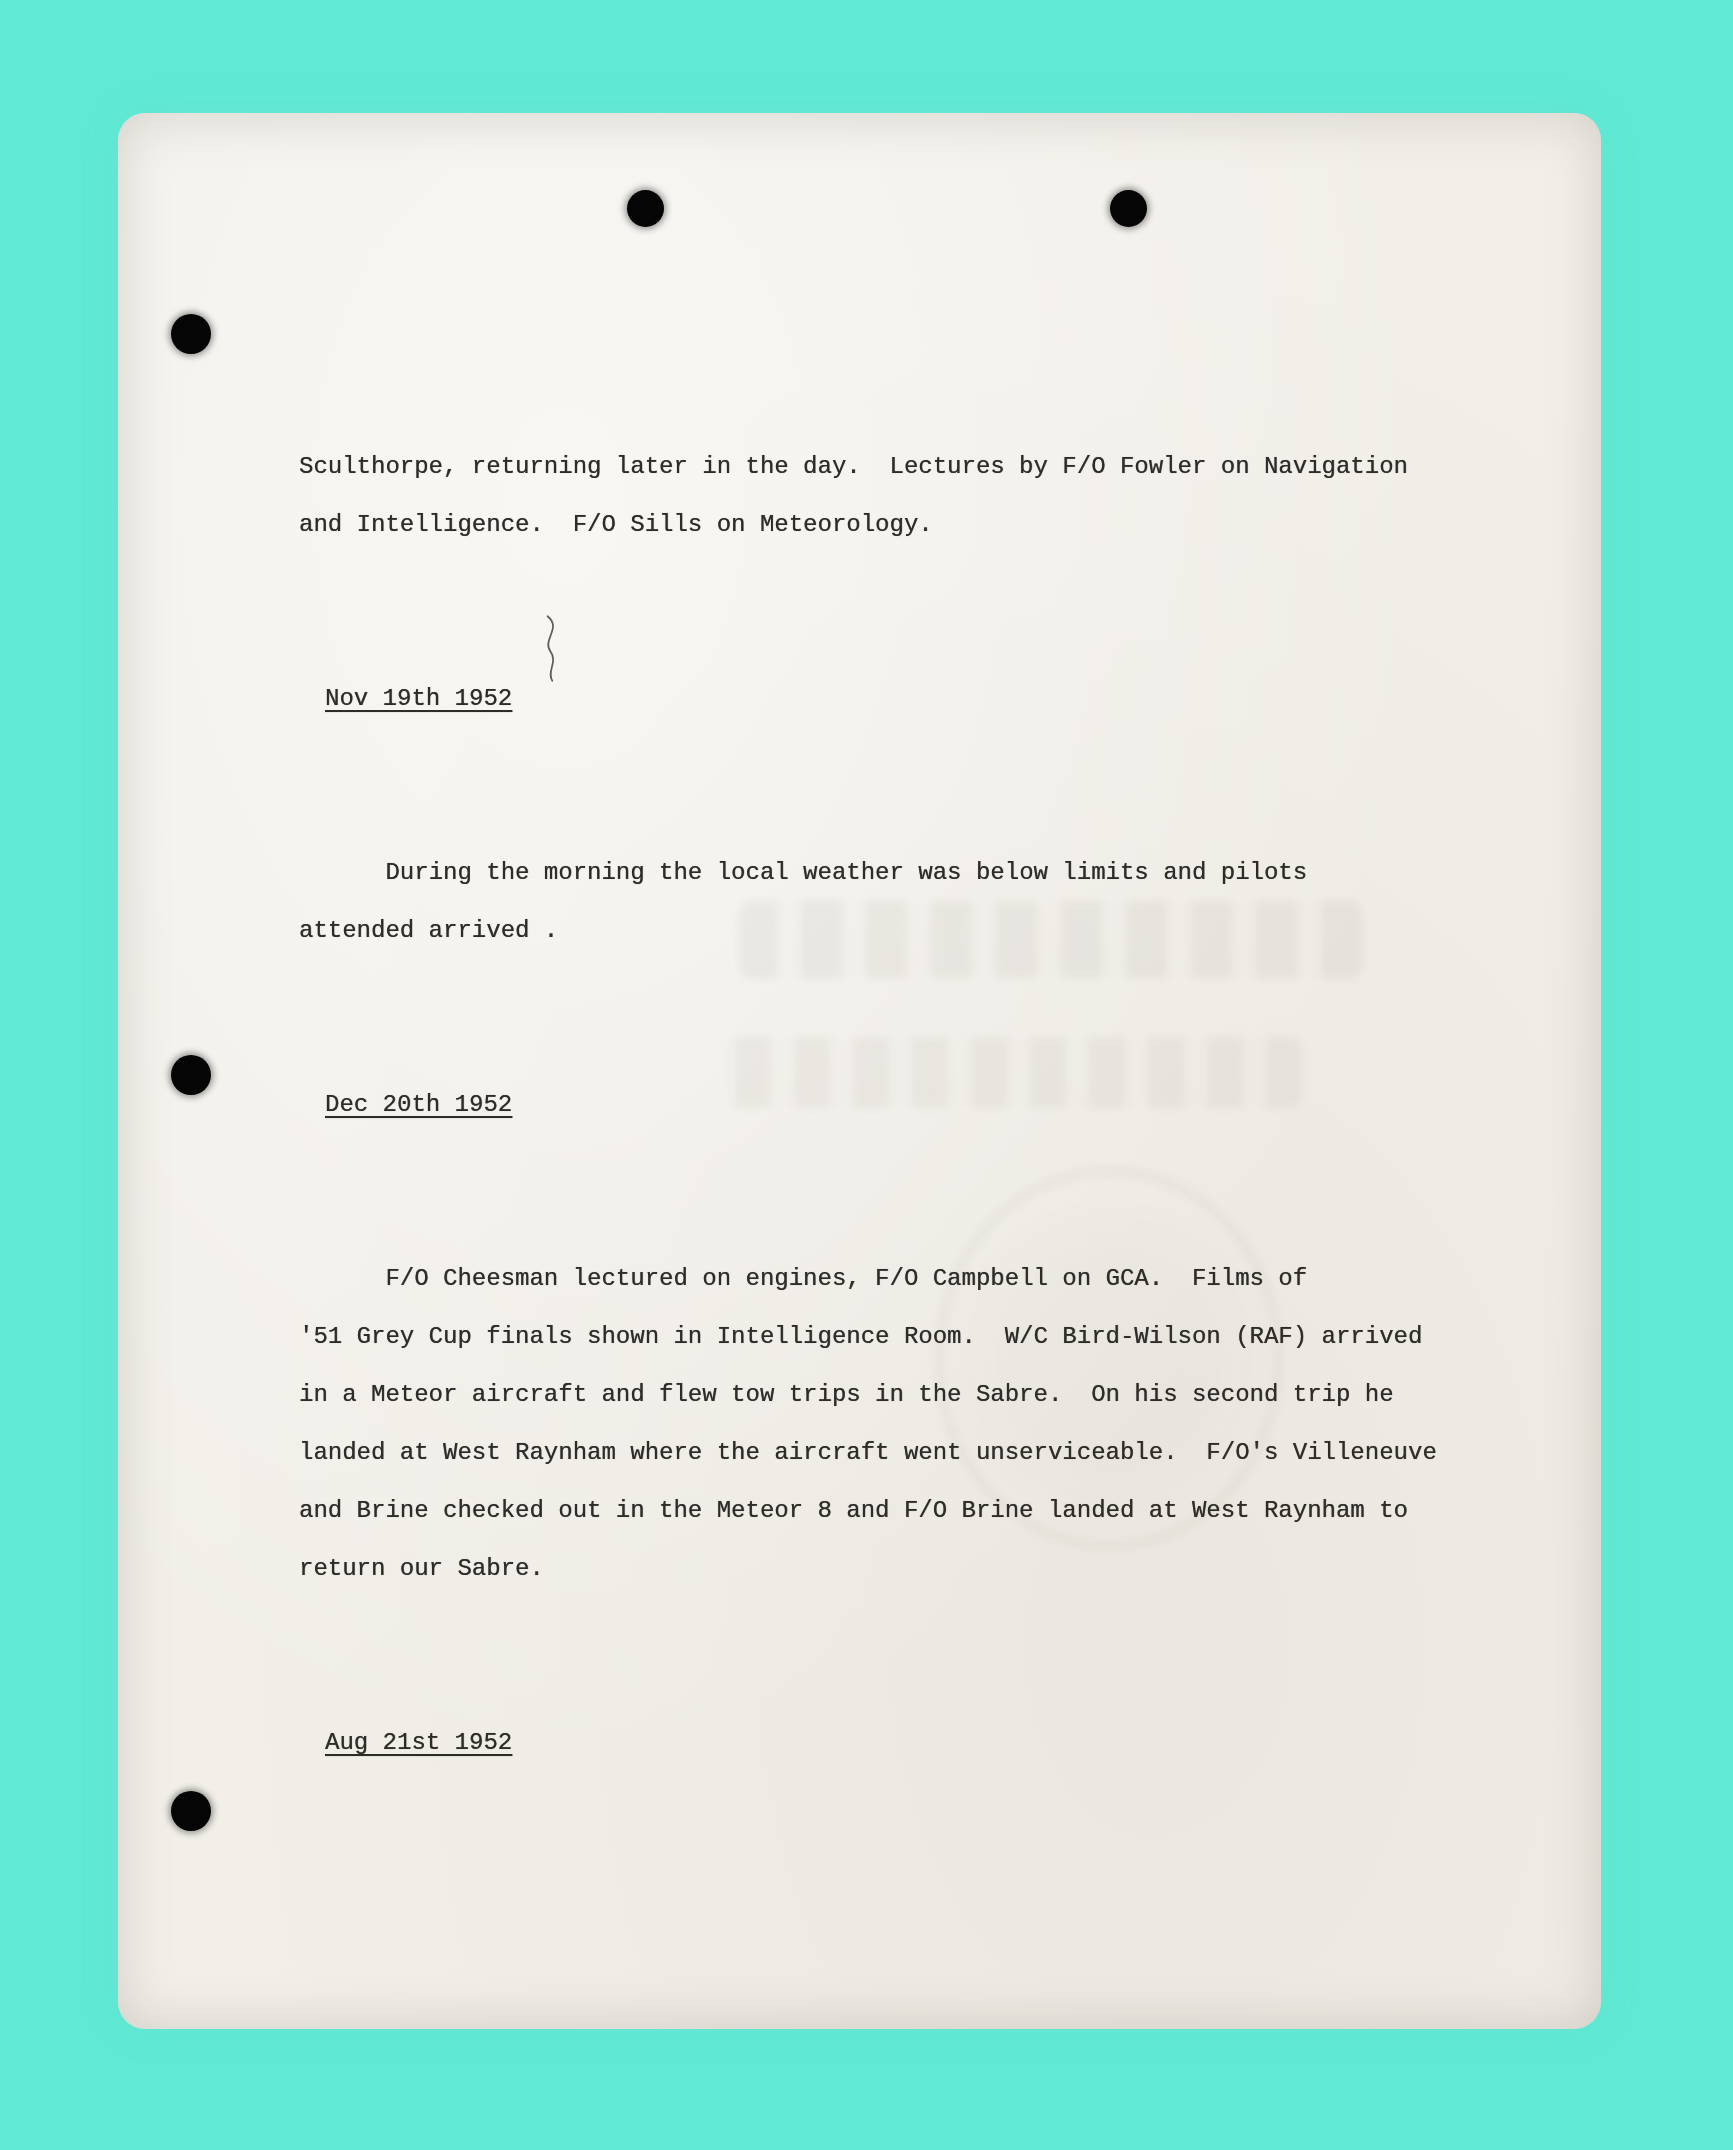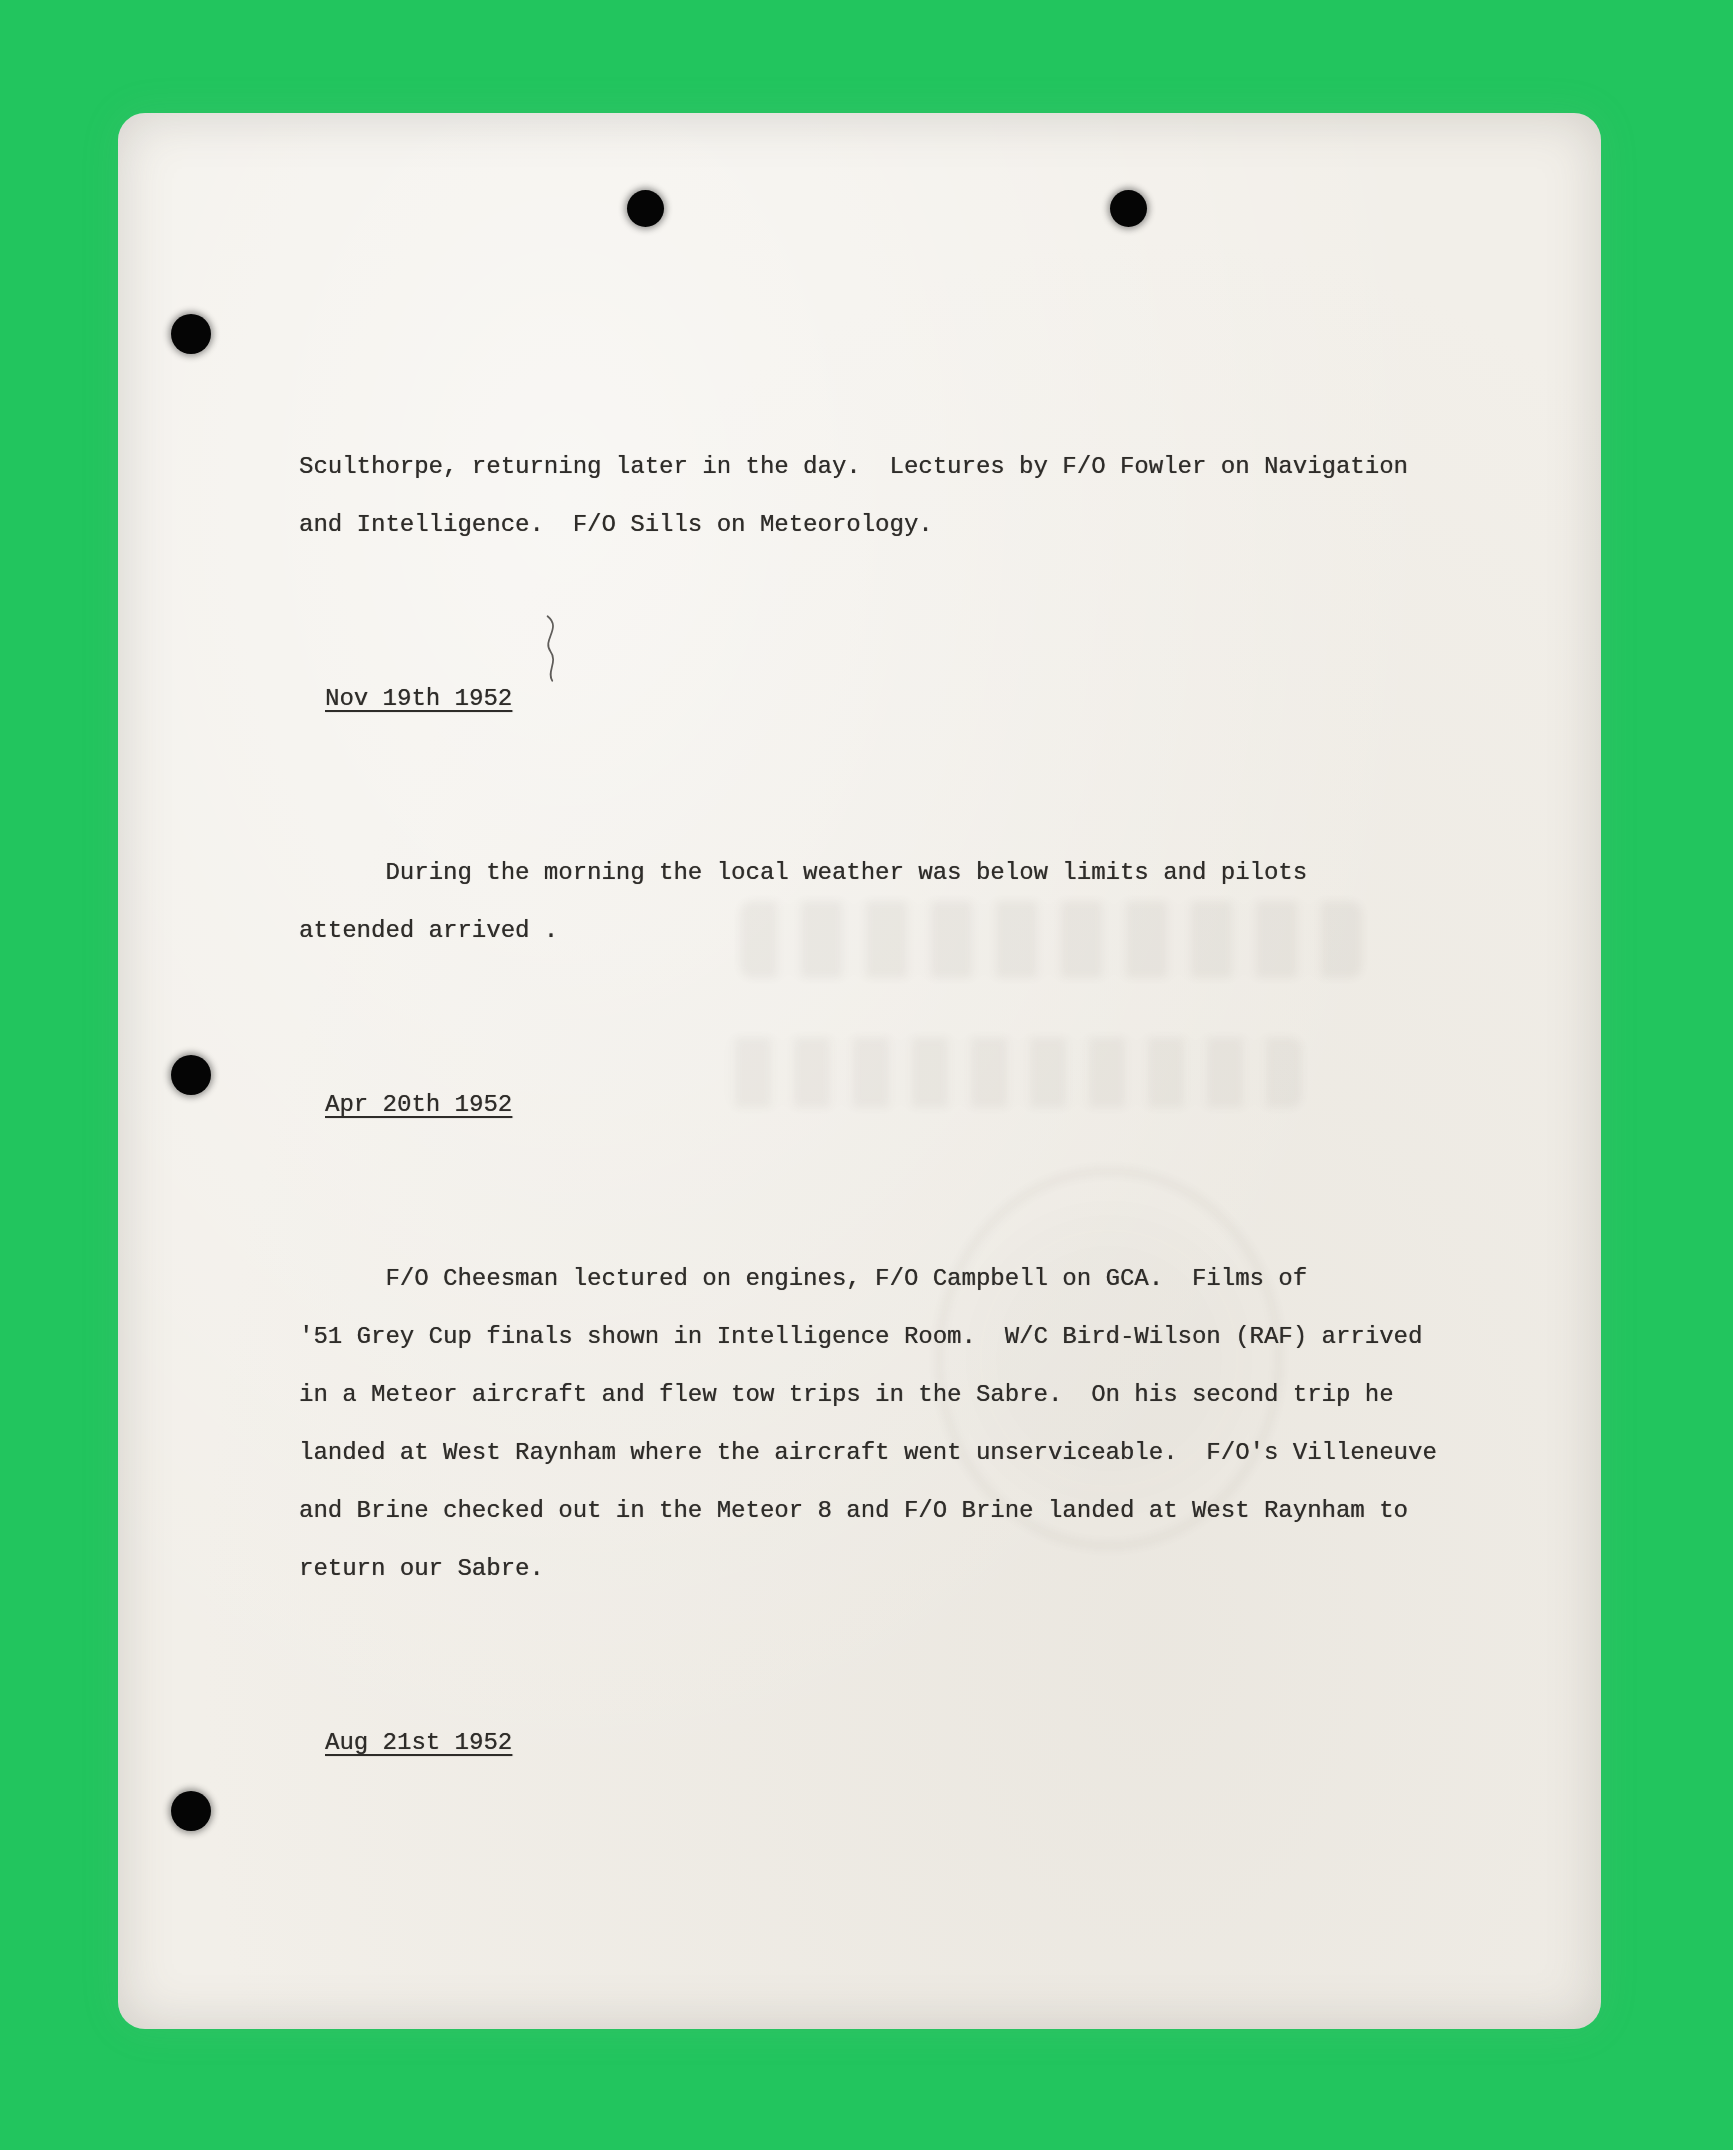--- a/index.html
+++ b/index.html
@@ -9,21 +9,21 @@
     width: 1734px;
     height: 2151px;
     position: relative;
     overflow: hidden;
     font-family: "Liberation Mono", "DejaVu Sans Mono", monospace;
   }
 
   .scan-frame {
     position: absolute;
     inset: 0;
-    background: #22c55e;
+    background: #5eead4;
   }
 
   .paper {
     position: absolute;
     left: 118px;
     top: 113px;
     width: 1483px;
     height: 1916px;
     background:
       radial-gradient(ellipse at 30% 20%, rgba(255,255,255,0.5), rgba(255,255,255,0) 60%),
@@ -126,21 +126,21 @@
   <svg class="pen-mark" width="41" height="71" viewBox="0 0 70 120">
     <path d="M30,5 C55,25 20,45 35,65 C48,82 28,100 38,115" fill="none" stroke="#3a3734" stroke-width="3" stroke-linecap="round"></path>
   </svg>
 
   <div class="typed-text">
     <div class="block">Sculthorpe, returning later in the day.  Lectures by F/O Fowler on Navigation
 and Intelligence.  F/O Sills on Meteorology.</div>
     <div class="block heading">Nov 19th 1952</div>
     <div class="block">      During the morning the local weather was below limits and pilots
 attended arrived .</div>
-    <div class="block heading">Apr 20th 1952</div>
+    <div class="block heading">Dec 20th 1952</div>
     <div class="block">      F/O Cheesman lectured on engines, F/O Campbell on GCA.  Films of
 '51 Grey Cup finals shown in Intelligence Room.  W/C Bird-Wilson (RAF) arrived
 in a Meteor aircraft and flew tow trips in the Sabre.  On his second trip he
 landed at West Raynham where the aircraft went unserviceable.  F/O's Villeneuve
 and Brine checked out in the Meteor 8 and F/O Brine landed at West Raynham to
 return our Sabre.</div>
     <div class="block heading">Aug 21st 1952</div>
     
     
     

